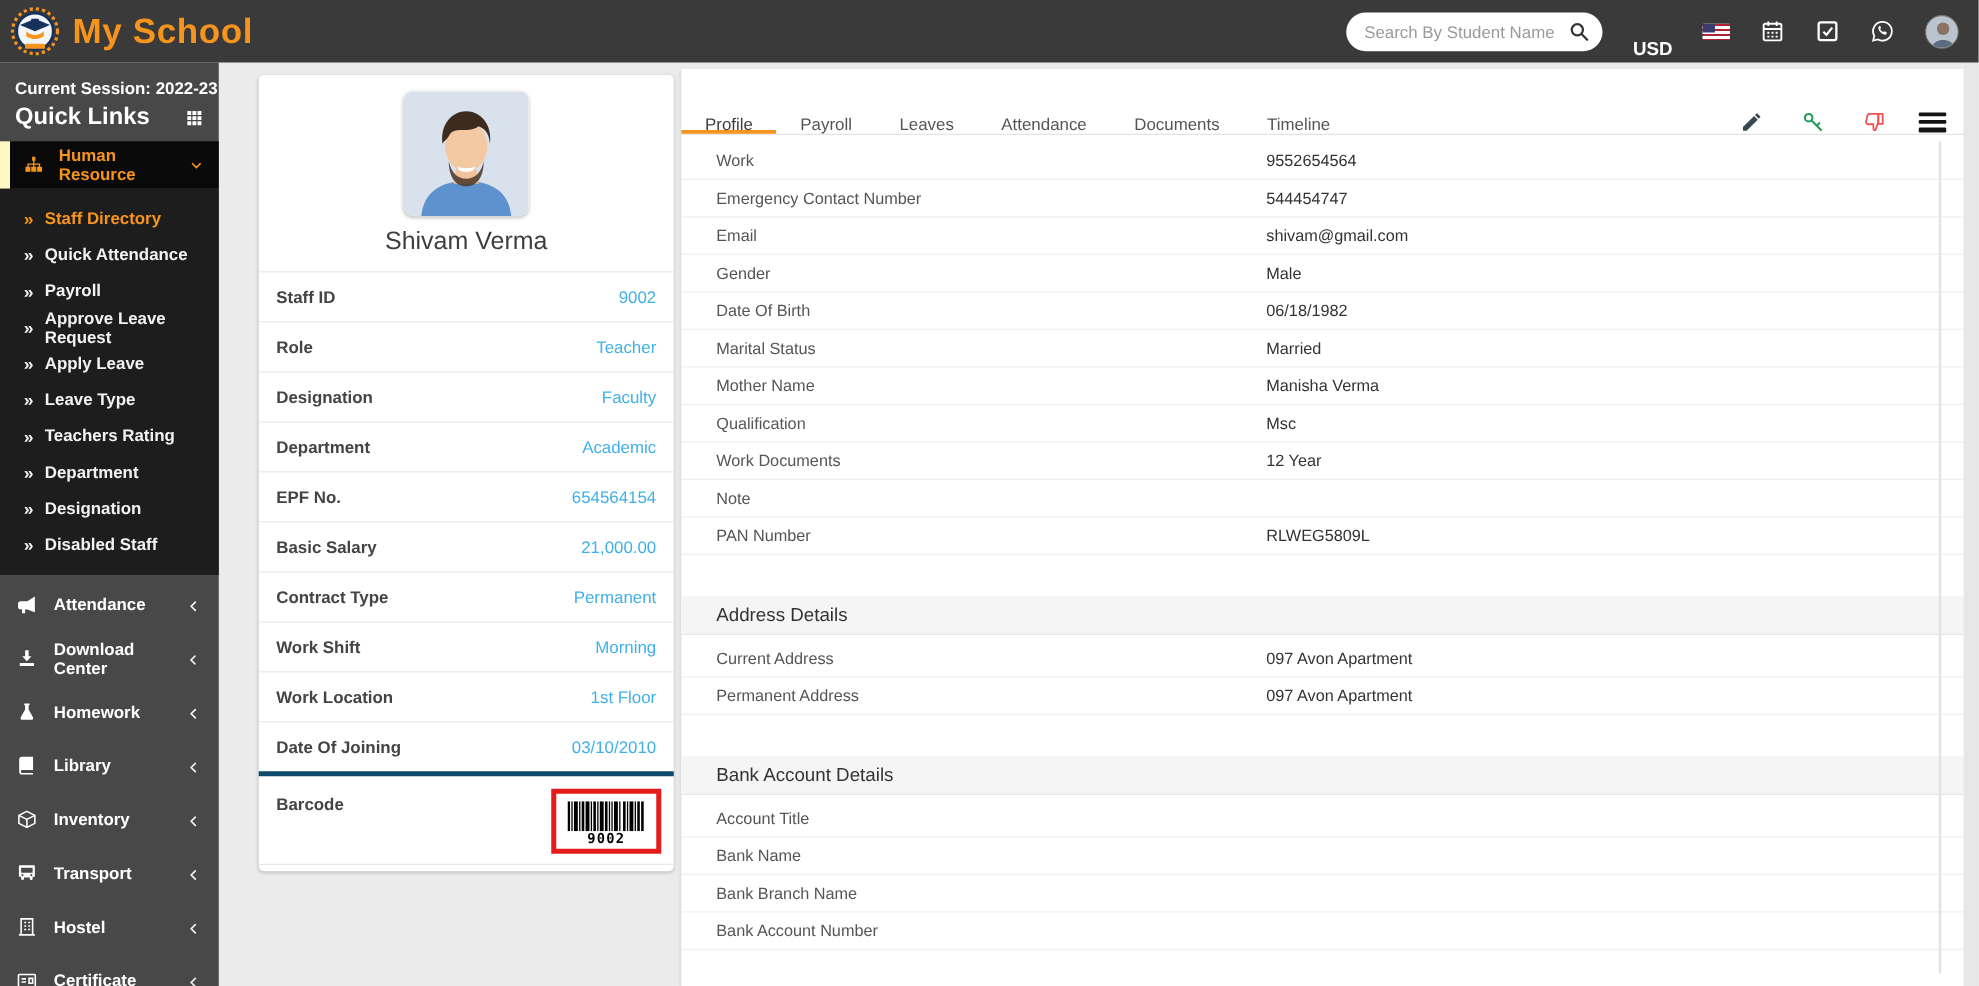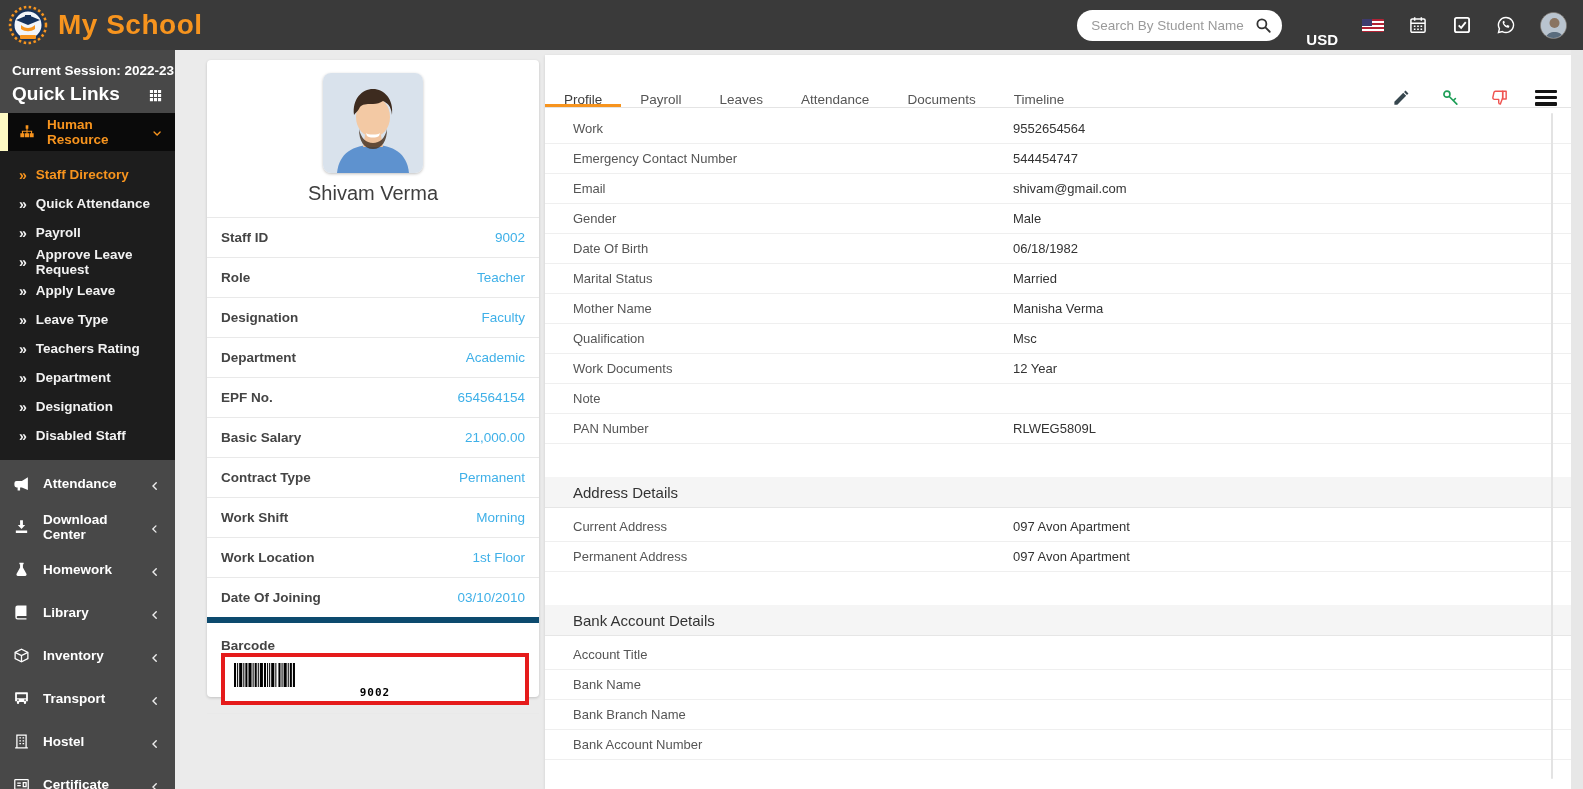--- a/index.html
+++ b/index.html
@@ -49,21 +49,21 @@
   .edge-strip { position:absolute; top:50px; right:0; width:12px; bottom:0; background:#e7e7e7; z-index:25; }
 
   
   .staff-card { position:absolute; left:8px; top:10px; width:332px; height:637px; background:#fff; border-radius:4px; box-shadow:0 1px 3px rgba(0,0,0,.18); }
   .photo-wrap { display:flex; justify-content:center; padding-top:13px; }
   .staff-photo { width:100px; height:100px; border-radius:8px; overflow:hidden; box-shadow:0 1px 3px rgba(0,0,0,.25); }
   .staff-name { text-align:center; font-size:20px; color:#3e3e3e; margin-top:9px; padding-bottom:12px; }
   .card-rows .crow { display:flex; justify-content:space-between; align-items:center; padding:12px 14px; border-top:1px solid #e9e9e9; }
   .crow .cl { font-size:13.5px; font-weight:bold; color:#444; }
   .crow .cv { font-size:13.5px; color:#3fb0e8; }
-  .barcode-row { display:flex; justify-content:space-between; padding:10px 10px 8px 14px; border-top:6px solid #0c4a6e; border-bottom:1px solid #e9e9e9; min-height:72px;flex-direction:column; }
+  .barcode-row { display:flex; justify-content:space-between; padding:10px 10px 8px 14px; border-top:4px solid #0c4a6e; border-bottom:1px solid #e9e9e9; min-height:72px; }
   .barcode-row .cl { font-size:13.5px; font-weight:bold; color:#444; padding-top:5px; }
   .barcode-box { border:4px solid #e51b1b; background:#fff; padding:6px 9px 3px 9px; }
   .barcode-bars { width:62px; height:24px; display:block; }
   .barcode-num { font-family:"DejaVu Sans Mono", monospace; font-size:11px; font-weight:bold; text-align:center; letter-spacing:1px; color:#000; line-height:11px; }
 
   
   .right-panel { position:absolute; left:346px; top:5px; width:1026px; bottom:0; background:#fff; box-shadow:0 1px 3px rgba(0,0,0,.12); }
   .tabbar { height:53px; display:flex; align-items:flex-end; border-bottom:1px solid #e4e4e4; }
   .tab { display:flex; align-items:center; padding:0 19px; font-size:13.5px; color:#555; cursor:pointer; }
   .tab.active { color:#3e3e3e; box-shadow:inset 0 -3px 0 #f7941e; }

